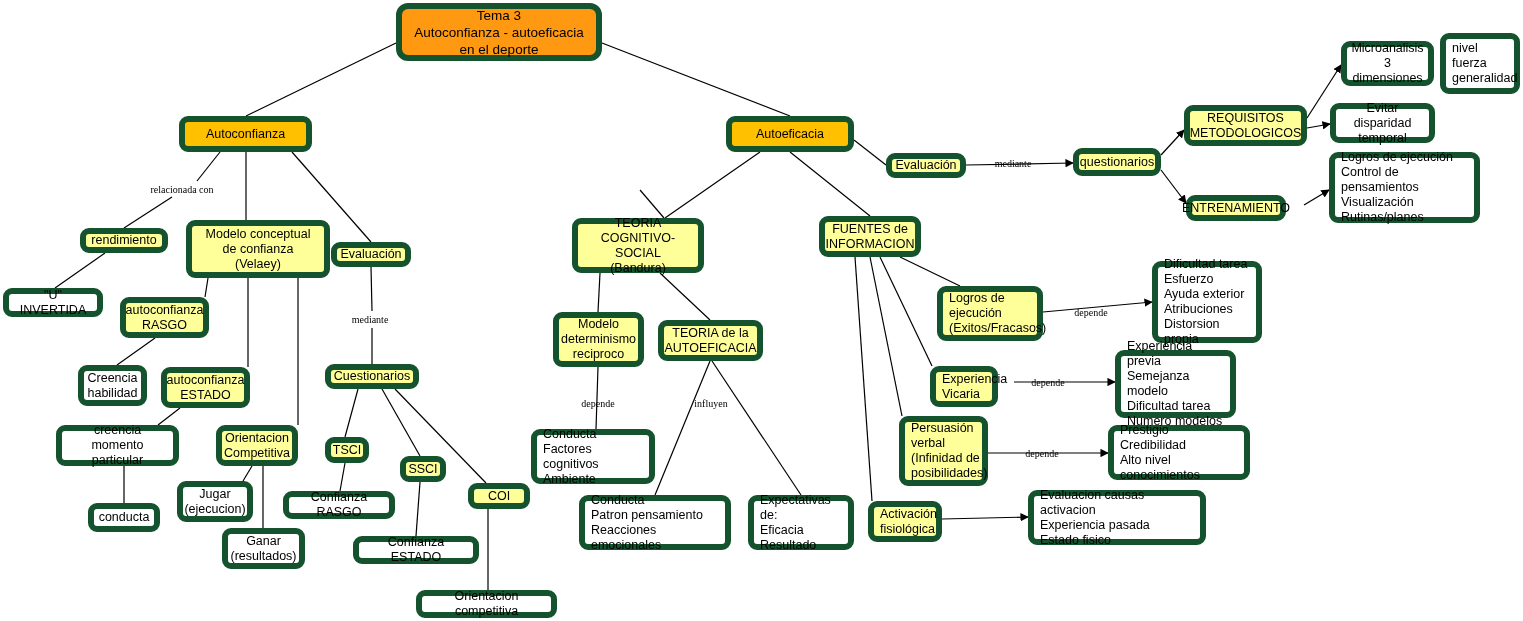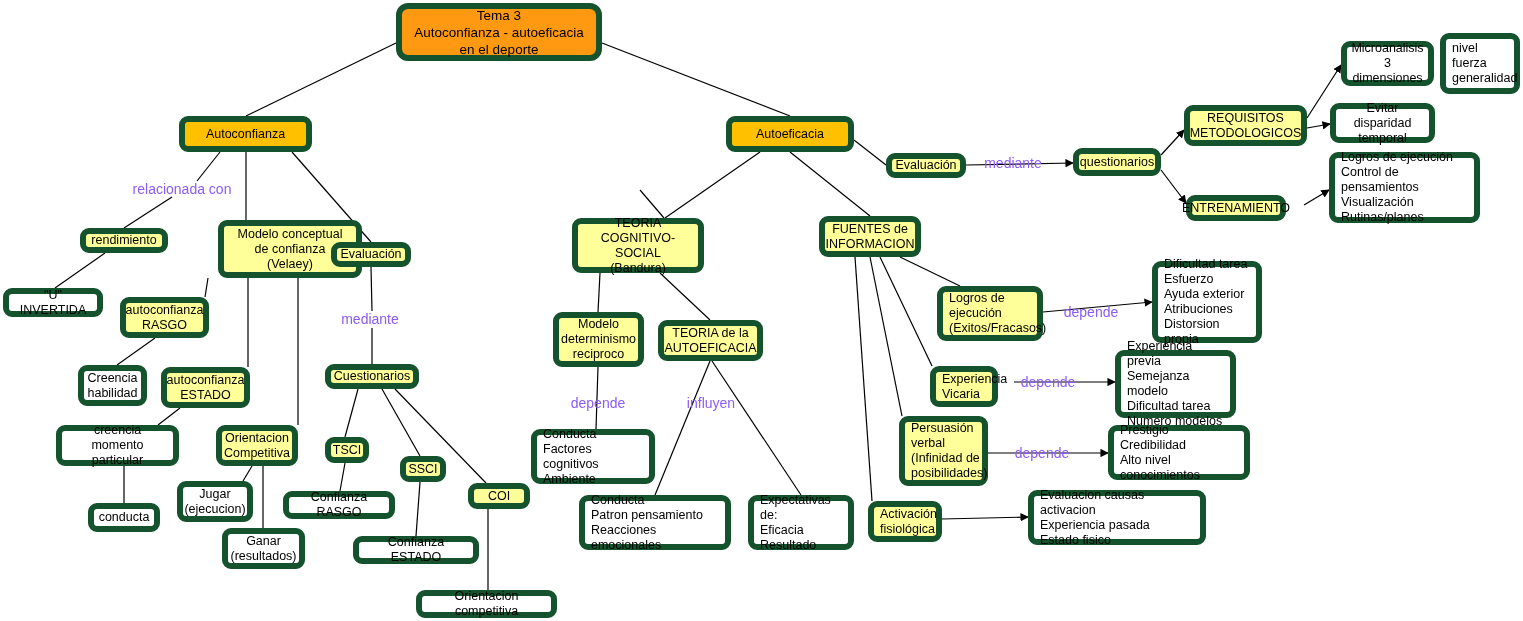--- a/index.html
+++ b/index.html
@@ -7,22 +7,22 @@
   #map{position:relative;width:1523px;height:621px;background:#fff;overflow:hidden;}
   #edges{position:absolute;left:0;top:0;width:1523px;height:621px;pointer-events:none;}
   .node{position:absolute;box-sizing:border-box;border:6px solid #14532d;border-radius:9px;
         display:flex;align-items:center;justify-content:center;text-align:center;
         font-size:12.5px;line-height:15px;color:#000;padding:2px 6px;white-space:pre-line;}
   .node.plain{background:#ffffff;}
   .node.yellow{background:#ffff99;}
   .node.gold{background:#ffc000;}
   .node.orange{background:#ff9911;border-radius:12px;font-size:13.5px;line-height:17px;}
   .node.left{justify-content:flex-start;text-align:left;}
-  .lbl{position:absolute;font-size:14px;color:#8b5cf6;white-space:nowrap;
-       transform:translate(-50%,-50%);background:transparent;}
+  .lbl{position:absolute;font-size:10px;color:#000000;white-space:nowrap;
+       transform:translate(-50%,-50%);background:transparent;font-family:Liberation Serif, serif;}
 </style>
 </head>
 <body>
 
 <div id="map">
   <svg id="edges" viewBox="0 0 1523 621" xmlns="http://www.w3.org/2000/svg">
     <defs>
       <marker id="arrow" viewBox="0 0 10 10" refX="9" refY="5" markerWidth="7" markerHeight="7" orient="auto-start-reverse">
         <path d="M 0 0 L 10 5 L 0 10 z" fill="#000"></path>
       </marker>
@@ -77,21 +77,21 @@
       </g>
   </svg>
   <div id="node-layer">
       <div class="node orange" style="left: 396px; top: 3px; width: 206px; height: 58px;">Tema 3
 Autoconfianza - autoeficacia
 en el deporte</div>
       <div class="node gold" style="left: 179px; top: 116px; width: 133px; height: 36px;">Autoconfianza</div>
       <div class="node gold" style="left: 726px; top: 116px; width: 128px; height: 36px;">Autoeficacia</div>
       <div class="node yellow" style="left: 80px; top: 228px; width: 88px; height: 25px;">rendimiento</div>
       <div class="node plain" style="left: 3px; top: 288px; width: 100px; height: 29px;">"U" INVERTIDA</div>
-      <div class="node yellow" style="left: 186px; top: 220px; width: 144px; height: 58px; margin-left: 32px;">Modelo conceptual
+      <div class="node yellow" style="left: 186px; top: 220px; width: 144px; height: 58px;">Modelo conceptual
 de confianza
 (Velaey)</div>
       <div class="node yellow" style="left: 331px; top: 242px; width: 80px; height: 25px;">Evaluación</div>
       <div class="node yellow" style="left: 120px; top: 297px; width: 89px; height: 41px;">autoconfianza
 RASGO</div>
       <div class="node plain" style="left: 78px; top: 365px; width: 69px; height: 41px;">Creencia
 habilidad</div>
       <div class="node yellow" style="left: 161px; top: 367px; width: 89px; height: 41px;">autoconfianza
 ESTADO</div>
       <div class="node plain" style="left: 56px; top: 425px; width: 123px; height: 41px;">creencia

